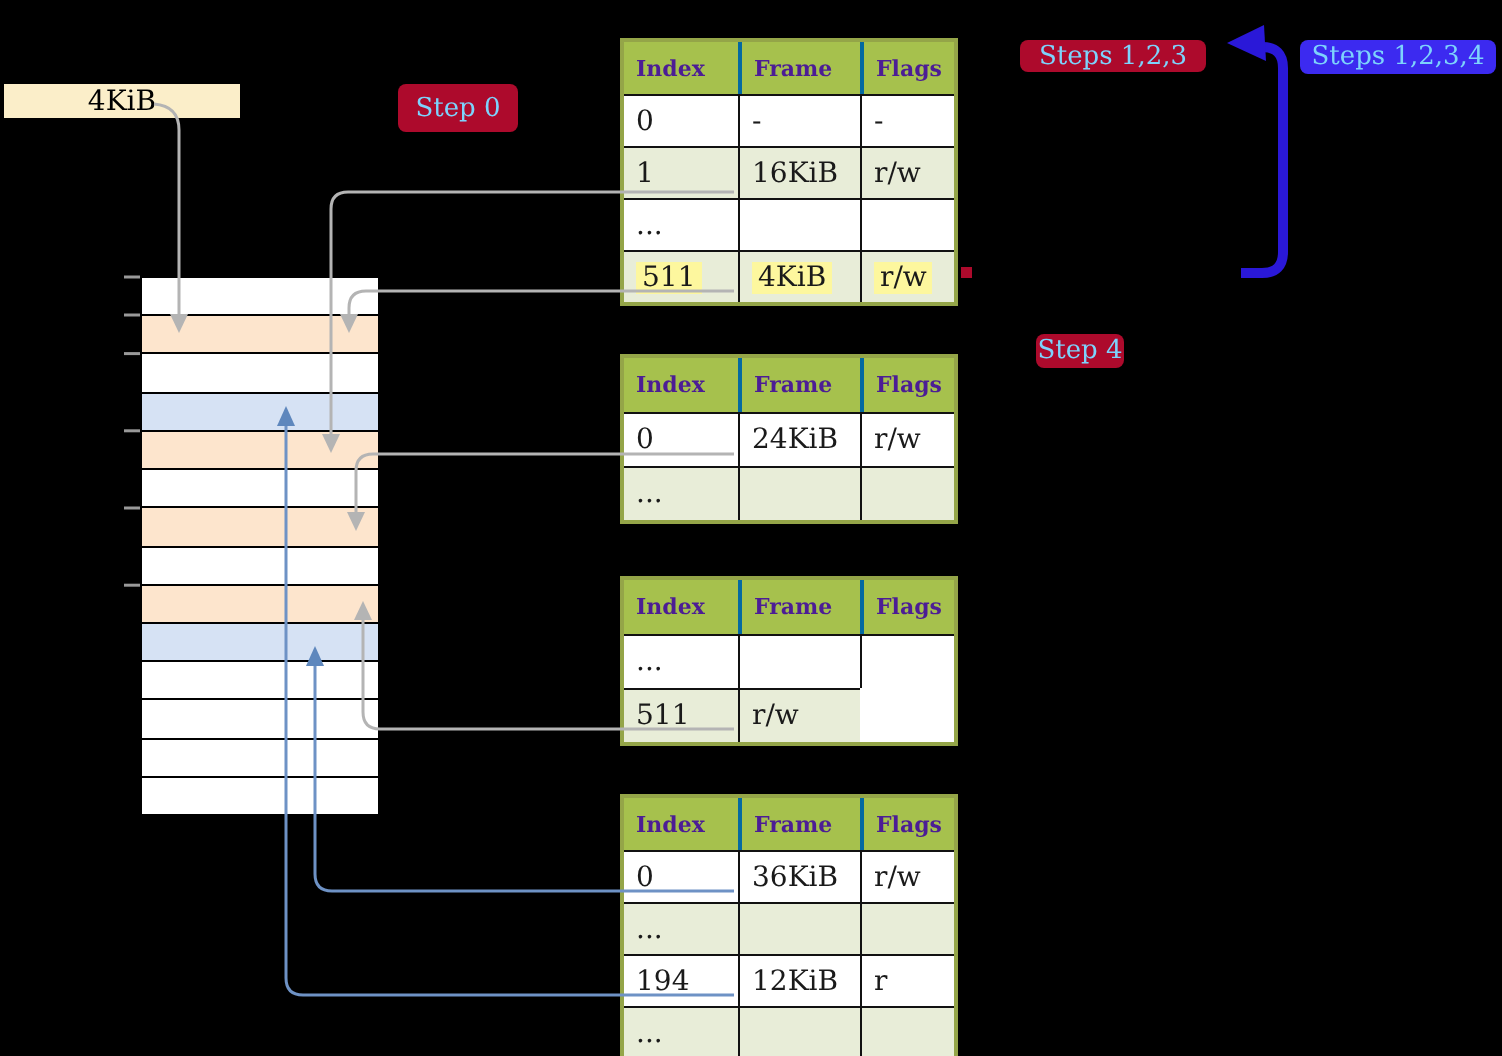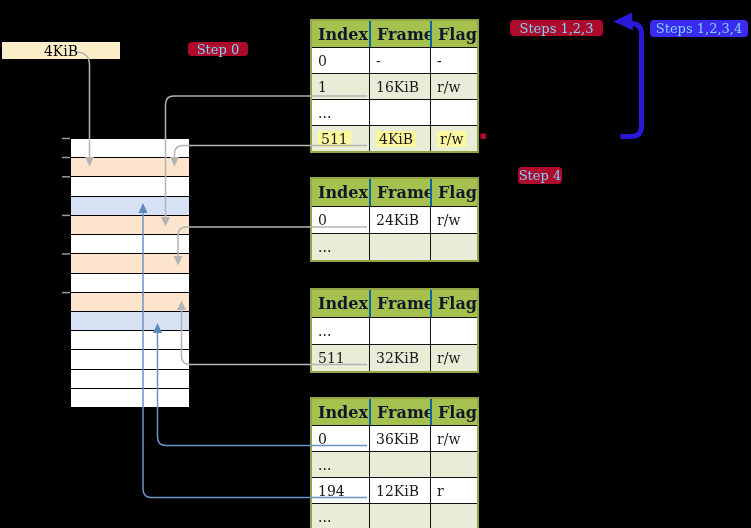--- a/index.html
+++ b/index.html
@@ -18,30 +18,30 @@
           border:2px solid var(--table-border,#94a548);background:#fff;}
   .trow{display:flex;height:26px;}
   #table2 .trow,#table3 .trow{height:27px;}
   .tcell{box-sizing:border-box;display:flex;align-items:center;
          padding-left:6px;font-size:14px;color:#1a1a1a;overflow:hidden;white-space:nowrap;}
   .tcell:nth-child(1){width:57px;}
   .tcell:nth-child(2){width:61px;}
   .tcell:nth-child(3){width:47px;}
   .trow .tcell + .tcell{border-left:1.5px solid #111;}
   .trow + .trow .tcell{border-top:1px solid #111;}
-  .thead .tcell{background:var(--header-green,#a6c14d);color:#0f172a;
-                font-weight:bold;font-size:16px;}
+  .thead .tcell{background:var(--header-green,#a6c14d);color:#4c1d95;
+                font-weight:bold;font-size:11px;}
   .thead .tcell + .tcell{border-left:2px solid #0369a1;}
   .trow.green .tcell{background:var(--row-green,#e8edd8);}
   .hl{background:var(--hl-yellow,#fdf79e);padding:0 3px;display:inline-block;}
 
   
   .badge{position:absolute;display:flex;align-items:center;justify-content:center;
          color:#7dd3fc;font-size:13px;border-radius:4px;line-height:1;}
-  #badge-step0{left:188px;top:42px;width:60px;height:14px;background:var(--badge-red,#ad0a2c);}
+  #badge-step0{left:199px;top:42px;width:60px;height:24px;background:var(--badge-red,#ad0a2c);}
   #badge-steps123{left:510px;top:20px;width:93px;height:16px;background:var(--badge-red,#ad0a2c);}
   #badge-steps1234{left:650px;top:20px;width:98px;height:17px;background:var(--badge-blue,#3c2af0);}
   #badge-step4{left:518px;top:167px;width:44px;height:17px;background:var(--badge-red,#ad0a2c);}
   #frame-label{position:absolute;left:2px;top:42px;width:118px;height:17px;
                background:var(--cream,#fbeec9);color:#000;font-size:14px;
                display:flex;align-items:center;justify-content:center;line-height:1;}
 
   
   #overlay{position:absolute;left:0;top:0;pointer-events:none;}
   .c-gray{stroke:var(--conn-gray,#b4b4b4);stroke-width:1.5;fill:none;}
@@ -175,23 +175,20 @@
           <span>...</span>
         </div>
         <div class="tcell"></div>
         <div class="tcell"></div>
       </div>
       <div class="trow green">
         <div class="tcell">
           <span>511</span>
         </div>
         <div class="tcell">
-          <span>32KiB</span>
-        </div>
-        <div class="tcell">
           <span>r/w</span>
         </div>
       </div>
     </div>
   <div class="ptable" id="table4" style="top:397px">
       <div class="trow thead">
         <div class="tcell">Index</div>
         <div class="tcell">Frame</div>
         <div class="tcell">Flags</div>
       </div>

